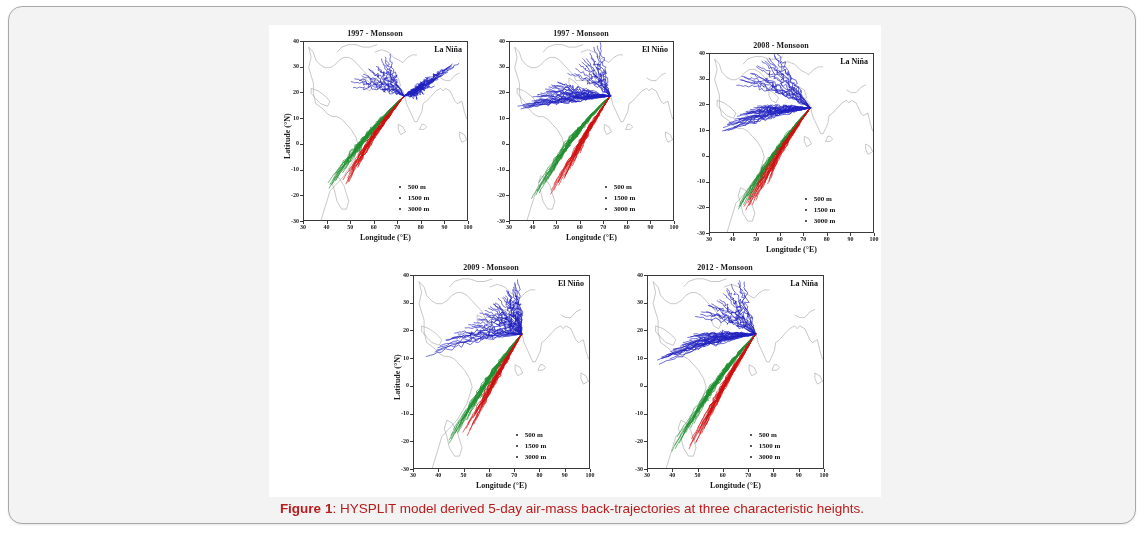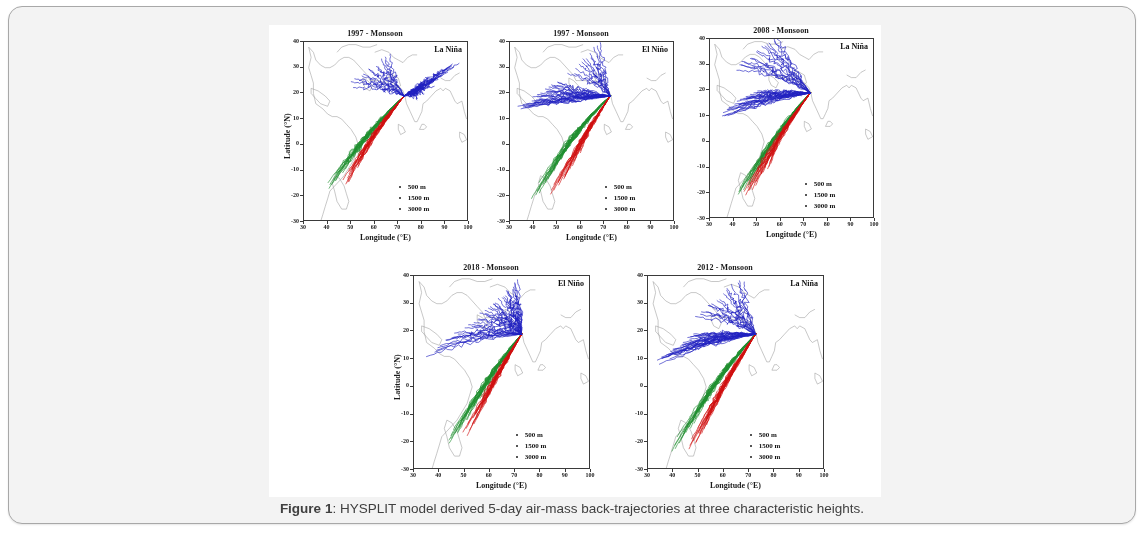--- a/index.html
+++ b/index.html
@@ -131,21 +131,21 @@
   }
 
   #caption {
     position: absolute;
     left: 0;
     top: 494px;
     width: 100%;
     text-align: center;
     font-family: "Liberation Sans", sans-serif;
     font-size: 13.5px;
-    color: #404040;
+    color: #b91c1c;
     white-space: nowrap;
   }
   #caption .cap-strong { font-weight: bold; }
 
   svg { display: block; }
 </style>
 </head>
 <body>
 
 <div id="figure-card">
@@ -467,21 +467,21 @@
         <div style="position: absolute; width: 3px; height: 1px; background: rgb(58, 58, 58); left: 23px; top: 114.857px;"></div>
         <div class="tick-label y" style="left: 0px; top: 111.357px; width: 22px;">0</div>
         <div style="position: absolute; width: 3px; height: 1px; background: rgb(58, 58, 58); left: 23px; top: 140.571px;"></div>
         <div class="tick-label y" style="left: 0px; top: 137.071px; width: 22px;">-10</div>
         <div style="position: absolute; width: 3px; height: 1px; background: rgb(58, 58, 58); left: 23px; top: 166.286px;"></div>
         <div class="tick-label y" style="left: 0px; top: 162.786px; width: 22px;">-20</div>
         <div style="position: absolute; width: 3px; height: 1px; background: rgb(58, 58, 58); left: 23px; top: 192px;"></div>
         <div class="tick-label y" style="left: 0px; top: 188.5px; width: 22px;">-30</div>
         <div class="axis-title-x" style="left: 26px; width: 165px; top: 204px;">Longitude (°E)</div>
       </div>
-      <div class="panel" style="left: 414px; top: 1px; width: 196px; height: 218px;">
+      <div class="panel" style="left: 414px; top: 16px; width: 196px; height: 218px;">
         <div class="panel-title">2008 - Monsoon</div>
         <div class="plotbox" style="left: 26px; top: 12px; width: 165px; height: 180px;">
           <svg width="165" height="180">
             <g>
               <path d="M4.7 5.1 L9.4 10.3 L11.8 18.0 L16.5 23.1 L21.2 25.7 L25.9 25.7 L30.6 23.1 L35.4 18.0 L40.1 15.4 L44.8 15.4 L49.5 18.0 L54.2 23.1 L58.9 28.3 L63.6 33.4 L66.0 38.6 L70.7 38.6 L75.4 38.6 L80.1 41.1 L84.9 38.6 L89.6 41.1 L94.3 43.7 L99.0 48.9 L100.9 54.0 L102.5 61.7 L106.1 69.4 L110.8 79.7 L113.1 79.7 L115.5 74.6 L117.9 69.4 L119.0 61.7 L122.6 59.1 L127.3 54.0 L132.0 48.9 L136.7 46.3 L139.1 48.9 L141.4 46.3 L146.1 48.9 L148.5 54.0 L150.9 59.1 L153.2 61.7 L157.9 59.1 L160.3 69.4 L162.6 77.1" fill="none" stroke="#9a9a9a" stroke-width="0.55"></path>
               <path d="M4.7 5.1 L7.1 15.4 L4.7 25.7 L7.1 33.4 L9.4 41.1 L9.4 51.4 L11.8 61.7 L18.9 66.9 L23.6 72.0 L28.3 74.6 L33.0 74.6 L37.7 77.1 L42.4 82.3 L47.1 87.4 L51.9 95.1 L54.2 102.9 L51.9 110.6 L49.5 118.3 L44.8 126.0 L40.1 133.7 L35.4 138.9 L30.6 144.0 L25.9 149.1 L23.6 156.9 L21.2 164.6 L18.9 172.3 L16.5 180.0" fill="none" stroke="#9a9a9a" stroke-width="0.55"></path>
               <path d="M30.6 133.7 L35.4 136.3 L40.1 144.0 L42.4 151.7 L44.8 159.4 L42.4 167.1 L37.7 167.1 L33.0 159.4 L30.6 149.1 L28.3 141.4 L30.6 133.7" fill="none" stroke="#9a9a9a" stroke-width="0.55"></path>
               <path d="M115.5 87.4 L117.9 82.3 L120.2 82.3 L122.6 84.9 L120.2 87.4 L115.5 87.4" fill="none" stroke="#9a9a9a" stroke-width="0.55"></path>
               <path d="M58.9 36.0 L63.6 38.6 L68.4 43.7 L66.0 48.9 L61.3 46.3 L58.9 41.1 L58.9 36.0" fill="none" stroke="#9a9a9a" stroke-width="0.55"></path>
               <path d="M70.7 10.3 L77.8 7.7 L84.9 10.3 L89.6 15.4 L94.3 18.0 L99.0 20.6 L103.7 15.4 L108.4 12.9 L113.1 12.9" fill="none" stroke="#9a9a9a" stroke-width="0.55"></path>
@@ -629,21 +629,21 @@
         <div class="tick-label y" style="left: 0px; top: 111.357px; width: 22px;">0</div>
         <div style="position: absolute; width: 3px; height: 1px; background: rgb(58, 58, 58); left: 23px; top: 140.571px;"></div>
         <div class="tick-label y" style="left: 0px; top: 137.071px; width: 22px;">-10</div>
         <div style="position: absolute; width: 3px; height: 1px; background: rgb(58, 58, 58); left: 23px; top: 166.286px;"></div>
         <div class="tick-label y" style="left: 0px; top: 162.786px; width: 22px;">-20</div>
         <div style="position: absolute; width: 3px; height: 1px; background: rgb(58, 58, 58); left: 23px; top: 192px;"></div>
         <div class="tick-label y" style="left: 0px; top: 188.5px; width: 22px;">-30</div>
         <div class="axis-title-x" style="left: 26px; width: 165px; top: 204px;">Longitude (°E)</div>
       </div>
       <div class="panel" style="left: 118px; top: 238px; width: 208px; height: 232px;">
-        <div class="panel-title">2018 - Monsoon</div>
+        <div class="panel-title">2009 - Monsoon</div>
         <div class="plotbox" style="left: 26px; top: 12px; width: 177px; height: 194px;">
           <svg width="177" height="194">
             <g>
               <path d="M5.1 5.5 L10.1 11.1 L12.6 19.4 L17.7 24.9 L22.8 27.7 L27.8 27.7 L32.9 24.9 L37.9 19.4 L43.0 16.6 L48.0 16.6 L53.1 19.4 L58.2 24.9 L63.2 30.5 L68.3 36.0 L70.8 41.6 L75.9 41.6 L80.9 41.6 L86.0 44.3 L91.0 41.6 L96.1 44.3 L101.1 47.1 L106.2 52.7 L108.2 58.2 L110.0 66.5 L113.8 74.8 L118.8 85.9 L121.4 85.9 L123.9 80.4 L126.4 74.8 L127.7 66.5 L131.5 63.7 L136.5 58.2 L141.6 52.7 L146.7 49.9 L149.2 52.7 L151.7 49.9 L156.8 52.7 L159.3 58.2 L161.8 63.7 L164.4 66.5 L169.4 63.7 L171.9 74.8 L174.5 83.1" fill="none" stroke="#9a9a9a" stroke-width="0.55"></path>
               <path d="M5.1 5.5 L7.6 16.6 L5.1 27.7 L7.6 36.0 L10.1 44.3 L10.1 55.4 L12.6 66.5 L20.2 72.1 L25.3 77.6 L30.3 80.4 L35.4 80.4 L40.5 83.1 L45.5 88.7 L50.6 94.2 L55.6 102.5 L58.2 110.9 L55.6 119.2 L53.1 127.5 L48.0 135.8 L43.0 144.1 L37.9 149.7 L32.9 155.2 L27.8 160.7 L25.3 169.1 L22.8 177.4 L20.2 185.7 L17.7 194.0" fill="none" stroke="#9a9a9a" stroke-width="0.55"></path>
               <path d="M32.9 144.1 L37.9 146.9 L43.0 155.2 L45.5 163.5 L48.0 171.8 L45.5 180.1 L40.5 180.1 L35.4 171.8 L32.9 160.7 L30.3 152.4 L32.9 144.1" fill="none" stroke="#9a9a9a" stroke-width="0.55"></path>
               <path d="M123.9 94.2 L126.4 88.7 L129.0 88.7 L131.5 91.5 L129.0 94.2 L123.9 94.2" fill="none" stroke="#9a9a9a" stroke-width="0.55"></path>
               <path d="M63.2 38.8 L68.3 41.6 L73.3 47.1 L70.8 52.7 L65.7 49.9 L63.2 44.3 L63.2 38.8" fill="none" stroke="#9a9a9a" stroke-width="0.55"></path>
               <path d="M75.9 11.1 L83.4 8.3 L91.0 11.1 L96.1 16.6 L101.1 19.4 L106.2 22.2 L111.3 16.6 L116.3 13.9 L121.4 13.9" fill="none" stroke="#9a9a9a" stroke-width="0.55"></path>
               <path d="M35.4 11.1 L40.5 5.5 L48.0 2.8 L55.6 2.8 L63.2 5.5 L70.8 5.5 L78.4 2.8" fill="none" stroke="#9a9a9a" stroke-width="0.55"></path>

